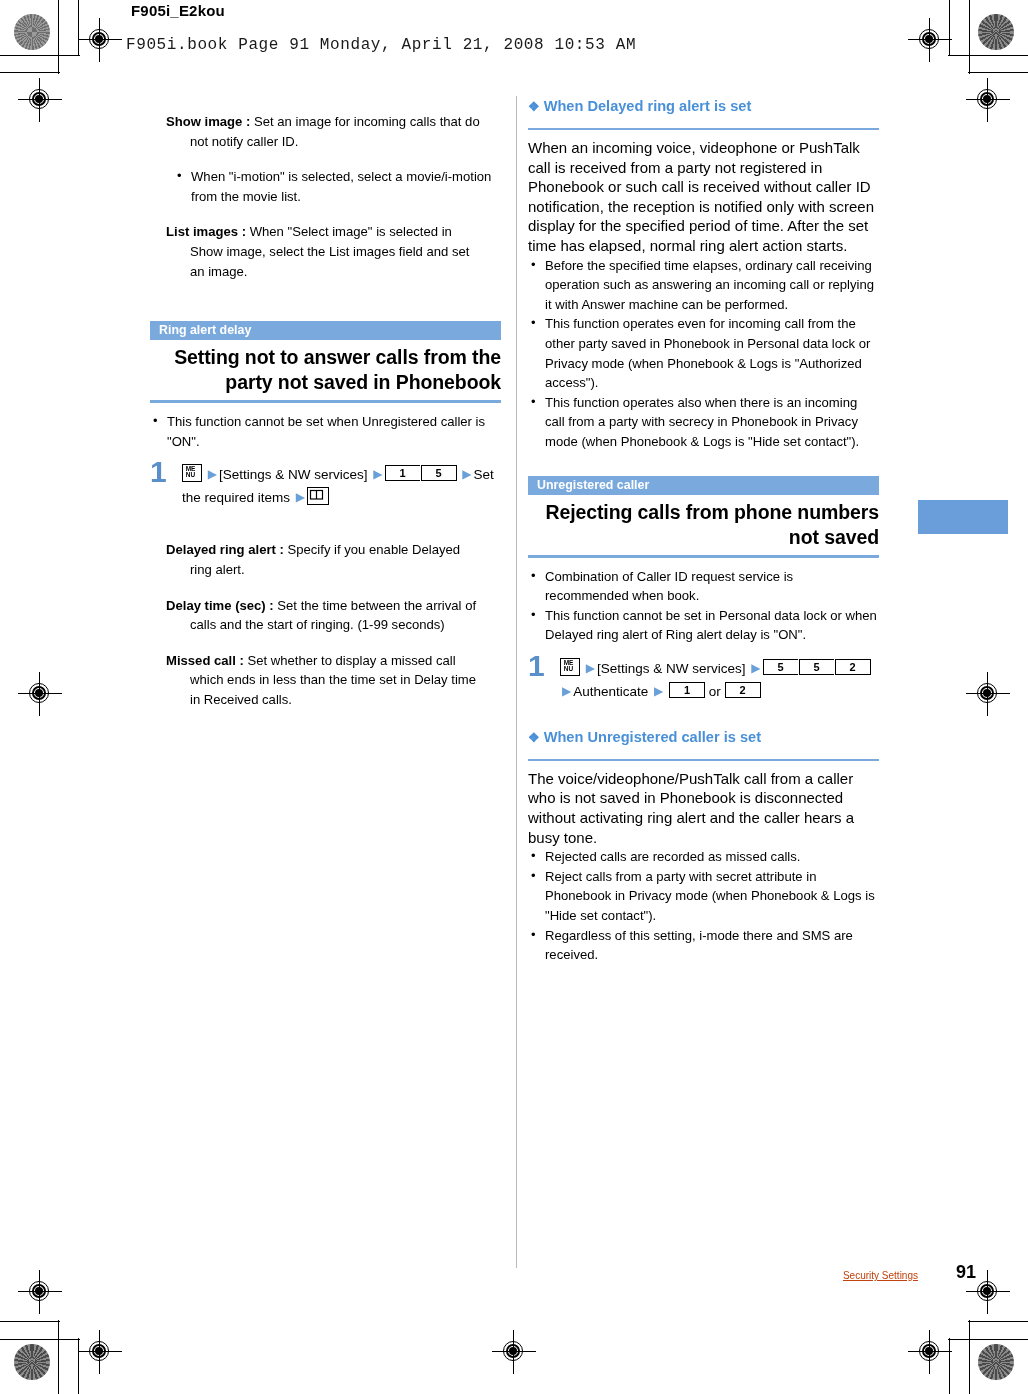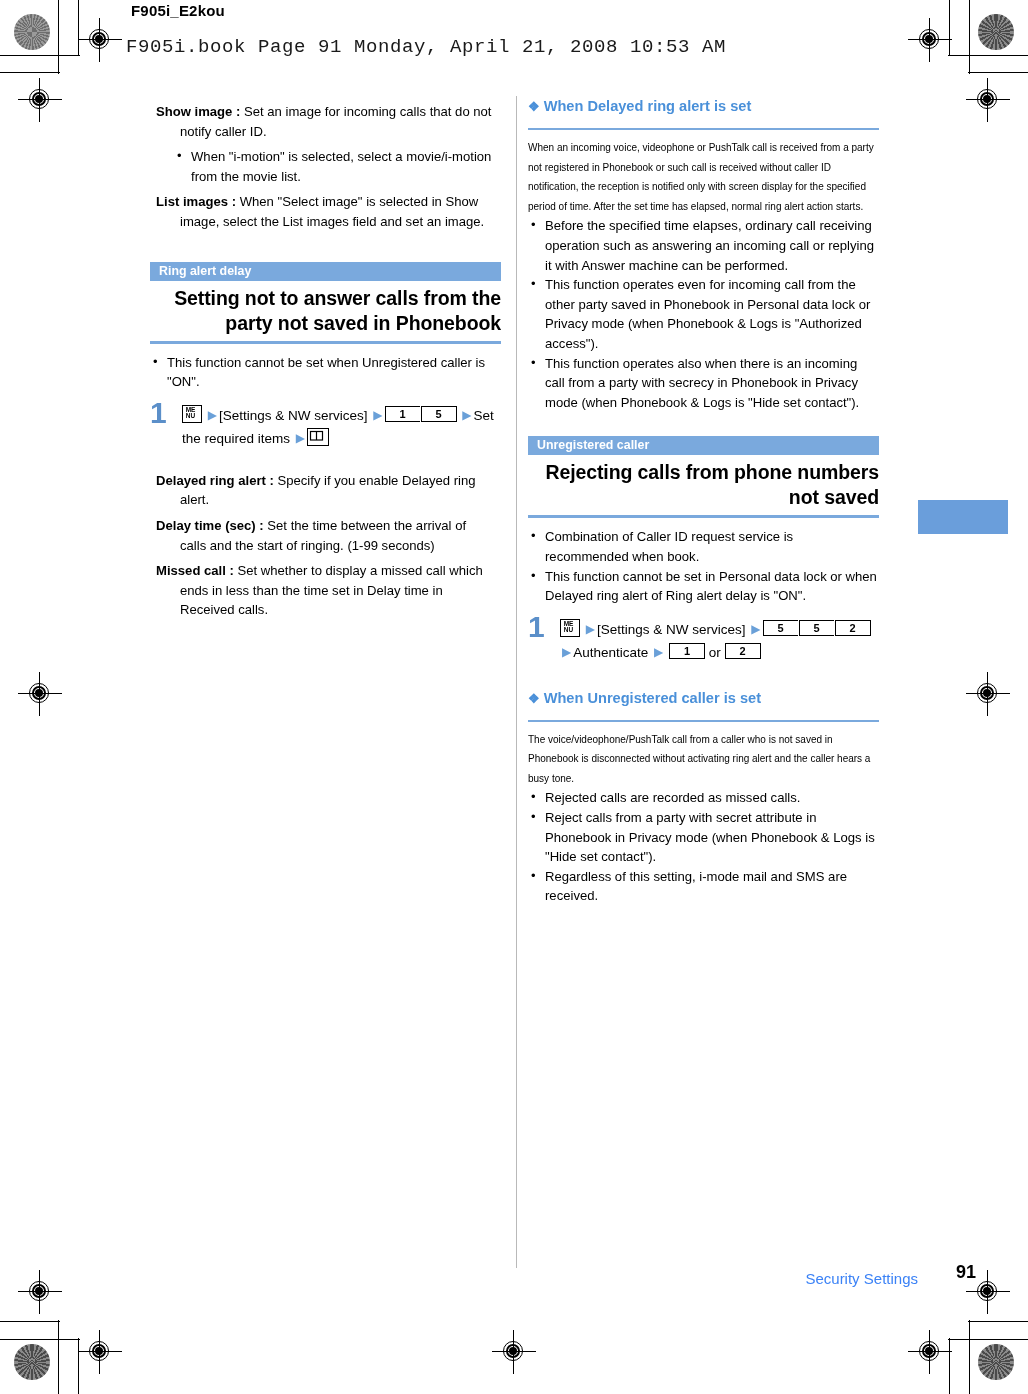--- a/index.html
+++ b/index.html
@@ -86,21 +86,21 @@
     top: 2px;
     font-size: 15px;
     font-weight: bold;
     letter-spacing: 0.2px;
   }
   .booknote {
     position: absolute;
     left: 126px;
     top: 36px;
     font-family: "Liberation Mono", monospace;
-    font-size: 19px;
+    font-size: 16px;
     color: #1a1a1a;
     letter-spacing: 0.6px;
     white-space: nowrap;
   }
 
   
   .page {
     position: absolute;
     left: 150px;
     top: 96px;
@@ -118,30 +118,30 @@
     position: absolute;
     left: 516px;
     top: 96px;
     width: 1px;
     height: 1172px;
     background: #b9b9b9;
   }
 
   
   .body-text {
-    font-size: 10px;
+    font-size: 15px;
     line-height: 19.6px;
     text-align: left;
   }
   .defn {
     font-size: 13.1px;
     line-height: 19.6px;
     padding-left: 24px;
     text-indent: -24px;
-    margin: 6px;
+    margin: 16px;
   }
   .defn b { font-weight: bold; }
 
   ul.bullets {
     list-style: none;
     margin: 0;
     padding: 0;
   }
   ul.bullets li {
     position: relative;
@@ -286,23 +286,24 @@
     width: 90px;
     height: 34px;
     background: #6a9edb;
   }
 
   
   .footer-chapter {
     position: absolute;
     right: 110px;
     top: 1270px;
-    font-size: 15px;
-    color: #3b82f6;
+    font-size: 10px;
+    color: #c2410c;
     font-weight: normal;
+    text-decoration: underline;
   }
   .footer-page {
     position: absolute;
     right: 52px;
     top: 1262px;
     font-size: 18px;
     font-weight: bold;
   }
   .gap-md { height: 15px; }
   .gap-lg { height: 24px; }
@@ -534,21 +535,21 @@
     <div class="sub-head">
       <span class="diamond">❖</span><span>When Unregistered caller is set</span>
     </div>
     <div class="sub-rule"></div>
 
     <div class="body-text">The voice/videophone/PushTalk call from a caller who is not saved in Phonebook is disconnected without activating ring alert and the caller hears a busy tone.</div>
 
     <ul class="bullets">
       <li>Rejected calls are recorded as missed calls.</li>
       <li>Reject calls from a party with secret attribute in Phonebook in Privacy mode (when Phonebook &amp; Logs is "Hide set contact").</li>
-      <li>Regardless of this setting, i-mode mail and SMS are received.</li>
+      <li>Regardless of this setting, i-mode there and SMS are received.</li>
     </ul>
 
   </div>
 
 </div>
 
 <div class="footer-chapter">Security Settings</div>
 <div class="footer-page">91</div>
 
 </body></html>

